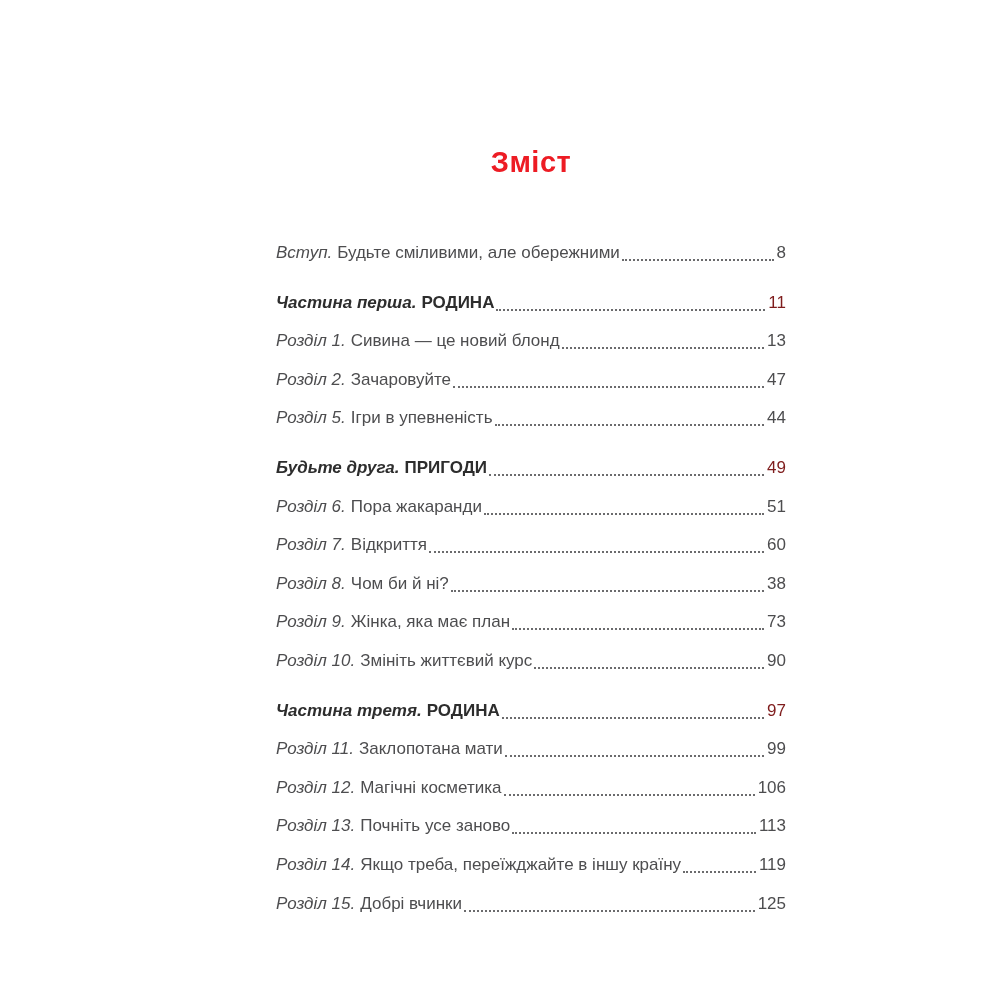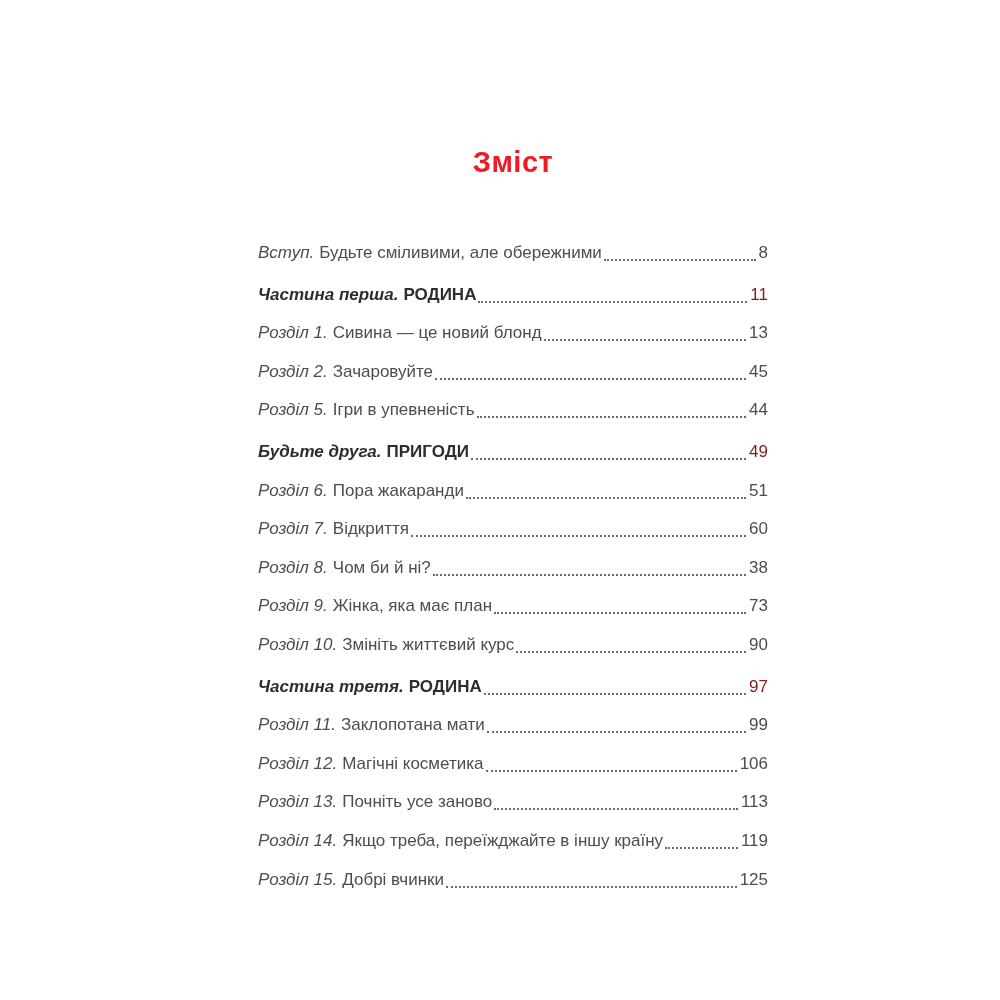--- a/index.html
+++ b/index.html
@@ -14,21 +14,21 @@
     overflow: hidden;
   }
   .page {
     position: relative;
     width: 1000px;
     height: 1000px;
     background: #ffffff;
   }
   .content {
     position: absolute;
-    left: 258px;
+    left: 276px;
     top: 0;
     width: 510px;
   }
   .title {
     margin: 147px 0 0 0;
     padding: 0;
     font-size: 29px;
     line-height: 30px;
     font-weight: 700;
     text-align: center;
@@ -56,21 +56,21 @@
     min-width: 8px;
     align-self: flex-start;
     height: 21px;
     margin: 0 3px 0 2px;
     border-bottom: 2px dotted #6b6b6d;
   }
   .row .page-num {
     text-align: right;
   }
   .row.section {
-    margin-top: 12px;
+    margin-top: 20px;
     font-weight: 700;
     color: #2d2d2d;
   }
   .row.section .page-num {
     font-weight: 400;
     color: #7f1d1d;
   }
 </style>
 </head>
 <body>
@@ -94,21 +94,21 @@
         <div class="row chapter">
     <span class="prefix">Розділ 1.</span>
     <span class="label">Сивина — це новий блонд</span>
     <span class="dots"></span>
     <span class="page-num">13</span>
   </div>
         <div class="row chapter">
     <span class="prefix">Розділ 2.</span>
     <span class="label">Зачаровуйте</span>
     <span class="dots"></span>
-    <span class="page-num">45</span>
+    <span class="page-num">47</span>
   </div>
         <div class="row chapter">
     <span class="prefix">Розділ 5.</span>
     <span class="label">Ігри в упевненість</span>
     <span class="dots"></span>
     <span class="page-num">44</span>
   </div>
         <div class="row section">
     <span class="prefix">Будьте друга.</span>
     <span class="label">ПРИГОДИ</span>

